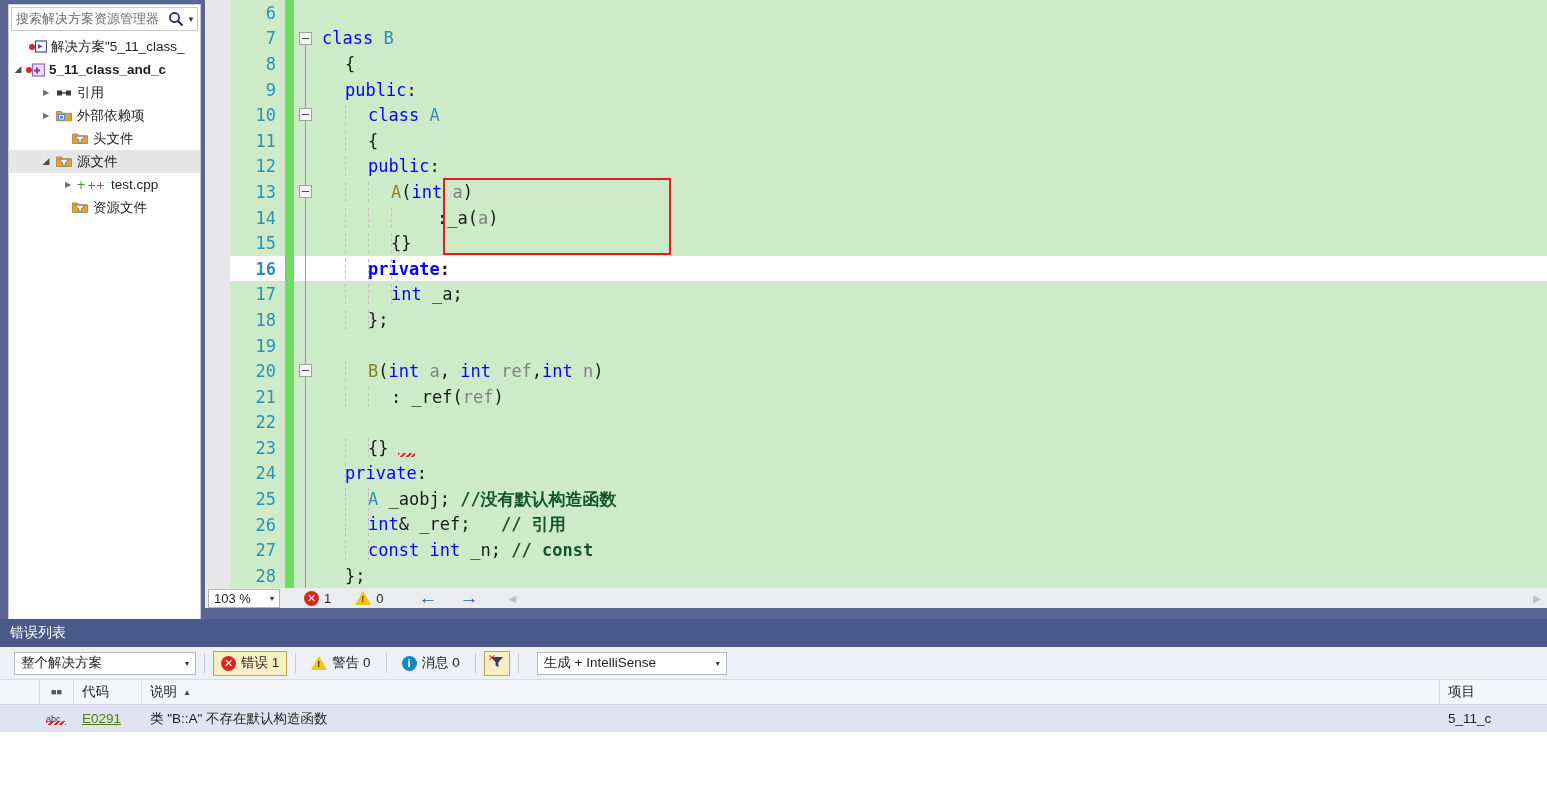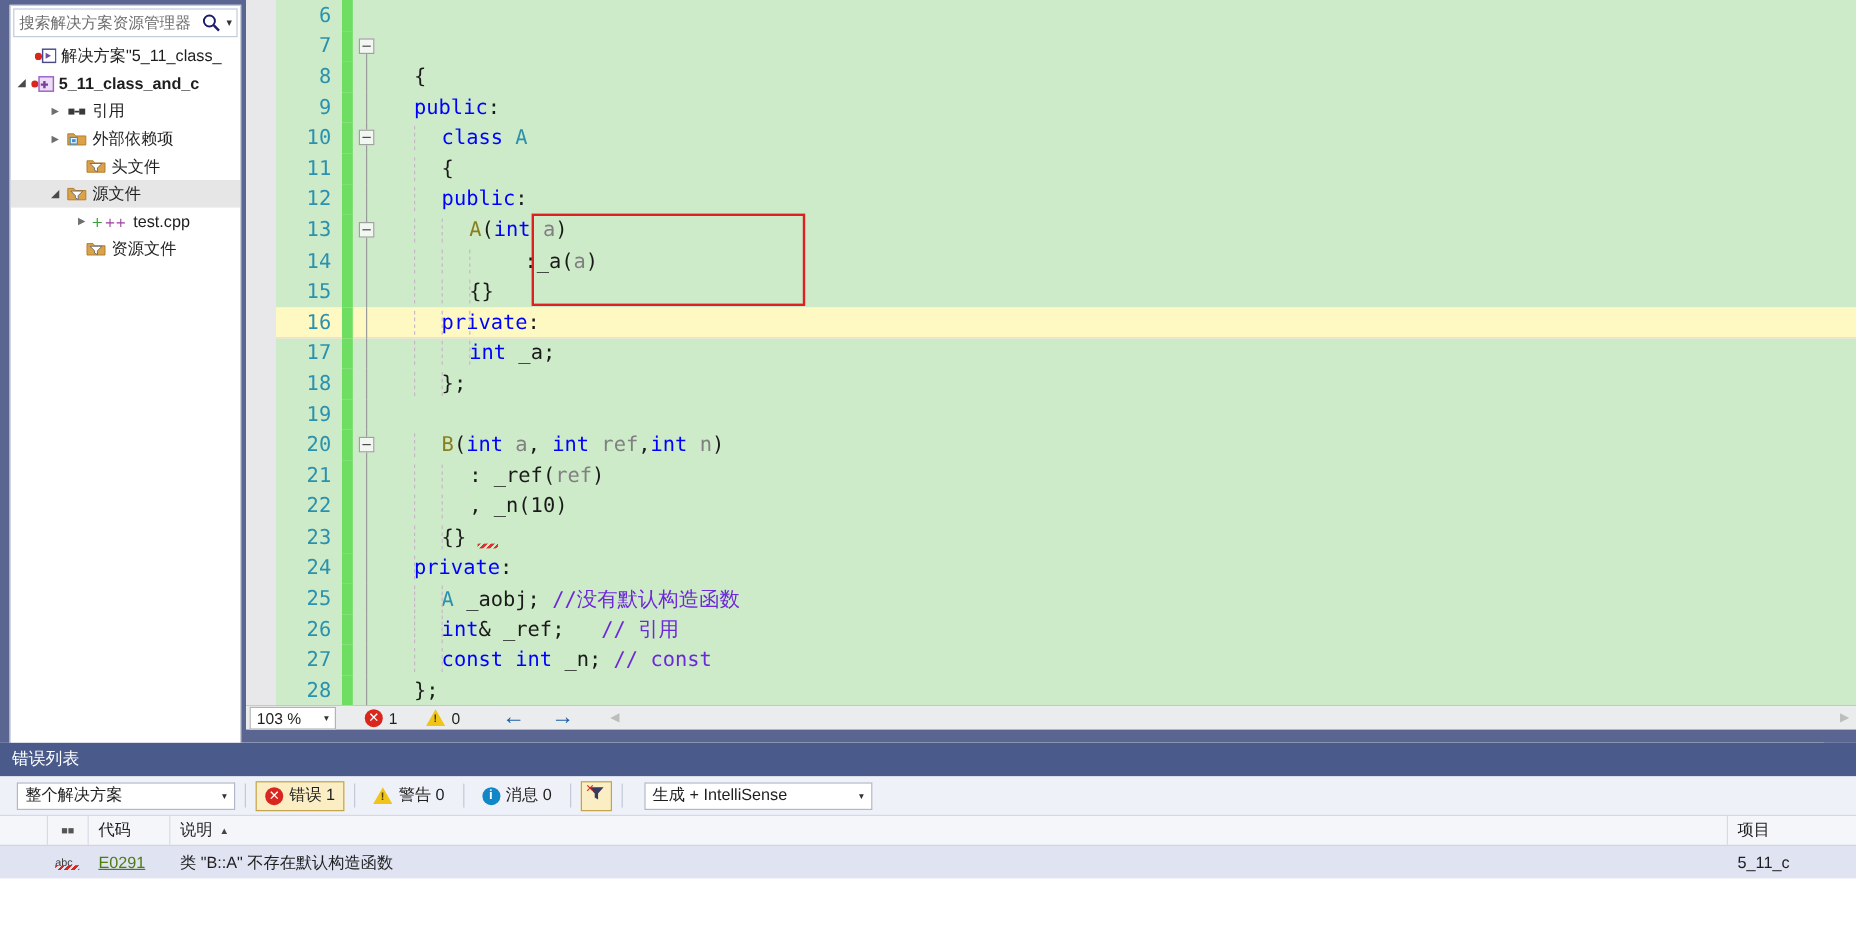--- a/index.html
+++ b/index.html
@@ -75,34 +75,34 @@
   .editor {
     position: absolute; left: 25px; top: 0; right: 0; height: 588px;
     background: #cdebc8; overflow: hidden;
   }
   .code-area { position: relative; width: 100%; height: 100%; }
   .crow {
     position: relative; height: 25.6px; display: flex; align-items: center;
     font-family: "DejaVu Sans Mono", "Liberation Mono", monospace;
     font-size: 17px; white-space: pre;
   }
-  .crow.current { background: #fef9c3; box-shadow: 0 -1px 0 #dcdcdc inset, 0 1px 0 #dcdcdc; }
+  .crow.current { background: #ffffff; box-shadow: 0 -1px 0 #dcdcdc inset, 0 1px 0 #dcdcdc; font-weight: bold; }
   .lnum {
     width: 55px; flex: none; text-align: right; padding-right: 9px;
     color: #2b91af; font-size: 17px;
   }
   .changebar { width: 9px; flex: none; align-self: stretch; background: #6ede63; }
   .glyph { width: 28px; flex: none; align-self: stretch; position: relative; }
   .ctext { flex: 1; position: relative; padding-left: 0px; color: #1a1a1a; }
   
   .kw { color: #0000ff; }
   .typ { color: #2b91af; }
   .fn  { color: #8a7f1e; }
   .par { color: #808080; }
-  .cmt { color: #6d28d9; }
+  .cmt { color: #14532d; font-weight: bold; }
   .pun { color: #1a1a1a; }
 
   
   .cbox {
     position: absolute; left: 5px; top: 6px; width: 13px; height: 13px;
     border: 1px solid #a0a0a0; background: #f2f8f1;
   }
   .cbox::before {
     content: ""; position: absolute; left: 2px; top: 5px; width: 7px; height: 1px; background: #4c4c4c;
   }
@@ -359,36 +359,36 @@
       </div>
     </div>
   </div>
 
   <div class="editor-wrap">
     <div class="ed-leftstrip"></div>
 
     <div class="editor">
       <div class="code-area" id="code-area">
           <div class="crow"><span class="lnum">6</span><span class="changebar"></span><span class="glyph"></span><span class="ctext"><span style="padding-left: 0px;"></span></span></div>
-          <div class="crow"><span class="lnum">7</span><span class="changebar"></span><span class="glyph"><span class="vline half-top"></span><span class="cbox"></span></span></div>
+          <div class="crow"><span class="lnum">7</span><span class="changebar"></span><span class="glyph"><span class="vline half-top"></span><span class="cbox"></span></span><span class="ctext"><span style="padding-left: 0px;"><span class="kw">class </span><span class="typ">B</span></span></span></div>
           <div class="crow"><span class="lnum">8</span><span class="changebar"></span><span class="glyph"><span class="vline"></span></span><span class="ctext"><span style="padding-left: 23px;"><span class="pun">{</span></span></span></div>
           <div class="crow"><span class="lnum">9</span><span class="changebar"></span><span class="glyph"><span class="vline"></span></span><span class="ctext"><span style="padding-left: 23px;"><span class="kw">public</span><span class="pun">:</span></span></span></div>
           <div class="crow"><span class="lnum">10</span><span class="changebar"></span><span class="glyph"><span class="vline"></span><span class="cbox"></span></span><span class="ctext"><span class="guide" style="left: 23px;"></span><span style="padding-left: 46px;"><span class="kw">class </span><span class="typ">A</span></span></span></div>
           <div class="crow"><span class="lnum">11</span><span class="changebar"></span><span class="glyph"><span class="vline"></span></span><span class="ctext"><span class="guide" style="left: 23px;"></span><span style="padding-left: 46px;"><span class="pun">{</span></span></span></div>
           <div class="crow"><span class="lnum">12</span><span class="changebar"></span><span class="glyph"><span class="vline"></span></span><span class="ctext"><span class="guide" style="left: 23px;"></span><span style="padding-left: 46px;"><span class="kw">public</span><span class="pun">:</span></span></span></div>
           <div class="crow"><span class="lnum">13</span><span class="changebar"></span><span class="glyph"><span class="vline"></span><span class="cbox"></span></span><span class="ctext"><span class="guide" style="left: 23px;"></span><span class="guide" style="left: 46px;"></span><span style="padding-left: 69px;"><span class="fn">A</span><span class="pun">(</span><span class="kw">int </span><span class="par">a</span><span class="pun">)</span></span></span></div>
           <div class="crow"><span class="lnum">14</span><span class="changebar"></span><span class="glyph"><span class="vline"></span></span><span class="ctext"><span class="guide" style="left: 23px;"></span><span class="guide" style="left: 46px;"></span><span class="guide" style="left: 69px;"></span><span style="padding-left: 115px;"><span class="pun">:_a(</span><span class="par">a</span><span class="pun">)</span></span></span></div>
           <div class="crow"><span class="lnum">15</span><span class="changebar"></span><span class="glyph"><span class="vline"></span></span><span class="ctext"><span class="guide" style="left: 23px;"></span><span class="guide" style="left: 46px;"></span><span class="guide" style="left: 69px;"></span><span style="padding-left: 69px;"><span class="pun">{}</span></span></span></div>
           <div class="crow current"><span class="lnum">16</span><span class="changebar"></span><span class="glyph"><span class="vline"></span></span><span class="ctext"><span class="guide" style="left: 23px;"></span><span class="guide" style="left: 46px;"></span><span class="guide" style="left: 69px;"></span><span style="padding-left: 46px;"><span class="kw">private</span><span class="pun">:</span></span></span></div>
           <div class="crow"><span class="lnum">17</span><span class="changebar"></span><span class="glyph"><span class="vline"></span></span><span class="ctext"><span class="guide" style="left: 23px;"></span><span class="guide" style="left: 46px;"></span><span class="guide" style="left: 69px;"></span><span style="padding-left: 69px;"><span class="kw">int</span><span class="pun"> _a;</span></span></span></div>
           <div class="crow"><span class="lnum">18</span><span class="changebar"></span><span class="glyph"><span class="vline"></span></span><span class="ctext"><span class="guide" style="left: 23px;"></span><span class="guide" style="left: 46px;"></span><span style="padding-left: 46px;"><span class="pun">};</span></span></span></div>
           <div class="crow"><span class="lnum">19</span><span class="changebar"></span><span class="glyph"><span class="vline"></span></span><span class="ctext"><span class="guide" style="left: 23px;"></span><span style="padding-left: 0px;"></span></span></div>
           <div class="crow"><span class="lnum">20</span><span class="changebar"></span><span class="glyph"><span class="vline"></span><span class="cbox"></span></span><span class="ctext"><span class="guide" style="left: 23px;"></span><span style="padding-left: 46px;"><span class="fn">B</span><span class="pun">(</span><span class="kw">int </span><span class="par">a</span><span class="pun">, </span><span class="kw">int </span><span class="par">ref</span><span class="pun">,</span><span class="kw">int </span><span class="par">n</span><span class="pun">)</span></span></span></div>
           <div class="crow"><span class="lnum">21</span><span class="changebar"></span><span class="glyph"><span class="vline"></span></span><span class="ctext"><span class="guide" style="left: 23px;"></span><span class="guide" style="left: 46px;"></span><span style="padding-left: 69px;"><span class="pun">: _ref(</span><span class="par">ref</span><span class="pun">)</span></span></span></div>
-          <div class="crow"><span class="lnum">22</span><span class="changebar"></span><span class="glyph"><span class="vline"></span></span><span class="ctext"><span class="guide" style="left: 23px;"></span><span class="guide" style="left: 46px;"></span><span style="padding-left: 69px;"><span class="pun">, _n(10)</span></span></span></div>
+          <div class="crow"><span class="lnum">22</span><span class="changebar"></span><span class="glyph"><span class="vline"></span></span></div>
           <div class="crow"><span class="lnum">23</span><span class="changebar"></span><span class="glyph"><span class="vline"></span></span><span class="ctext"><span class="guide" style="left: 23px;"></span><span class="guide" style="left: 46px;"></span><span style="padding-left: 46px;"><span class="pun">{}</span></span></span></div>
           <div class="crow"><span class="lnum">24</span><span class="changebar"></span><span class="glyph"><span class="vline"></span></span><span class="ctext"><span class="guide" style="left: 23px;"></span><span style="padding-left: 23px;"><span class="kw">private</span><span class="pun">:</span></span></span></div>
           <div class="crow"><span class="lnum">25</span><span class="changebar"></span><span class="glyph"><span class="vline"></span></span><span class="ctext"><span class="guide" style="left: 23px;"></span><span class="guide" style="left: 46px;"></span><span style="padding-left: 46px;"><span class="typ">A</span><span class="pun"> _aobj; </span><span class="cmt">//没有默认构造函数</span></span></span></div>
           <div class="crow"><span class="lnum">26</span><span class="changebar"></span><span class="glyph"><span class="vline"></span></span><span class="ctext"><span class="guide" style="left: 23px;"></span><span class="guide" style="left: 46px;"></span><span style="padding-left: 46px;"><span class="kw">int</span><span class="pun">&amp; _ref;   </span><span class="cmt">// 引用</span></span></span></div>
           <div class="crow"><span class="lnum">27</span><span class="changebar"></span><span class="glyph"><span class="vline"></span></span><span class="ctext"><span class="guide" style="left: 23px;"></span><span class="guide" style="left: 46px;"></span><span style="padding-left: 46px;"><span class="kw">const int</span><span class="pun"> _n; </span><span class="cmt">// const</span></span></span></div>
           <div class="crow"><span class="lnum">28</span><span class="changebar"></span><span class="glyph"><span class="vline endcap"></span></span><span class="ctext"><span style="padding-left: 23px;"><span class="pun">};</span></span></span></div>
         </div>
 
       <div class="annot-rect" style="left:213px; top:178px; width:228px; height:77px;"></div>
 

